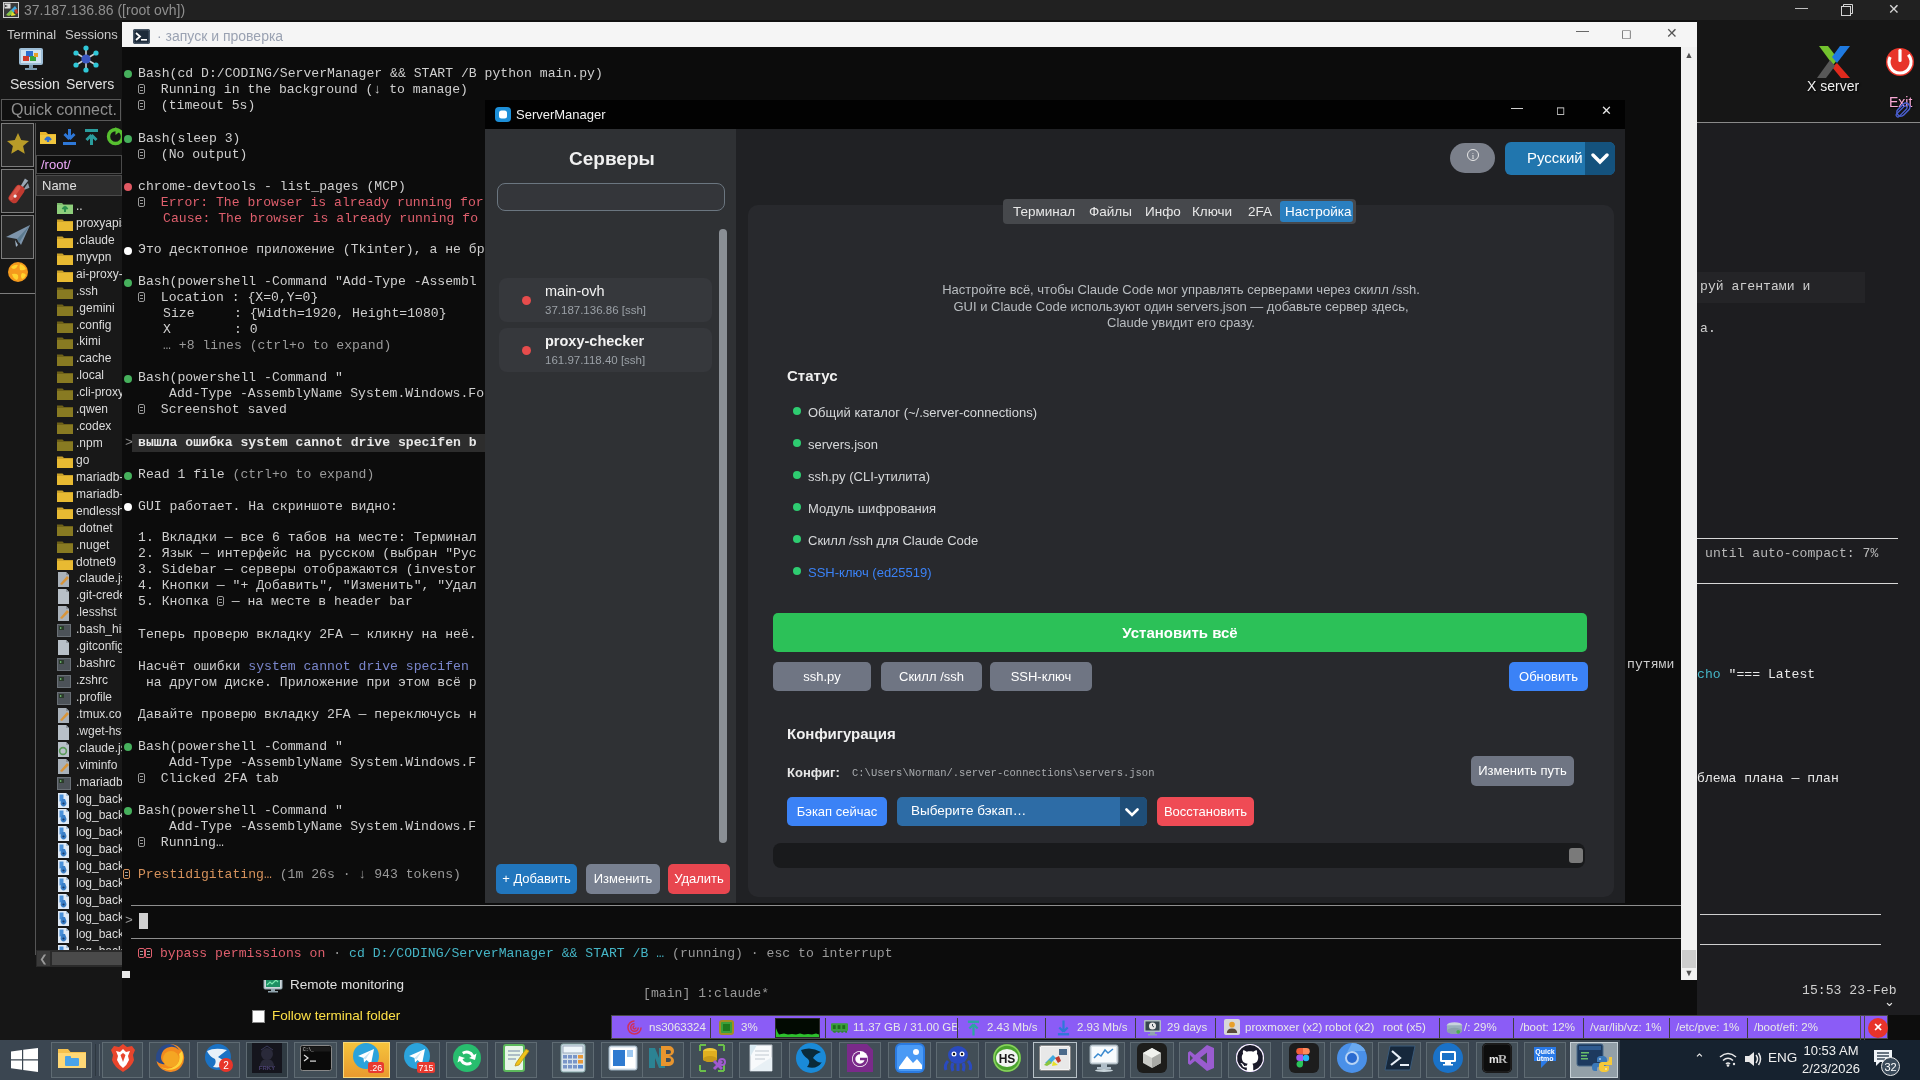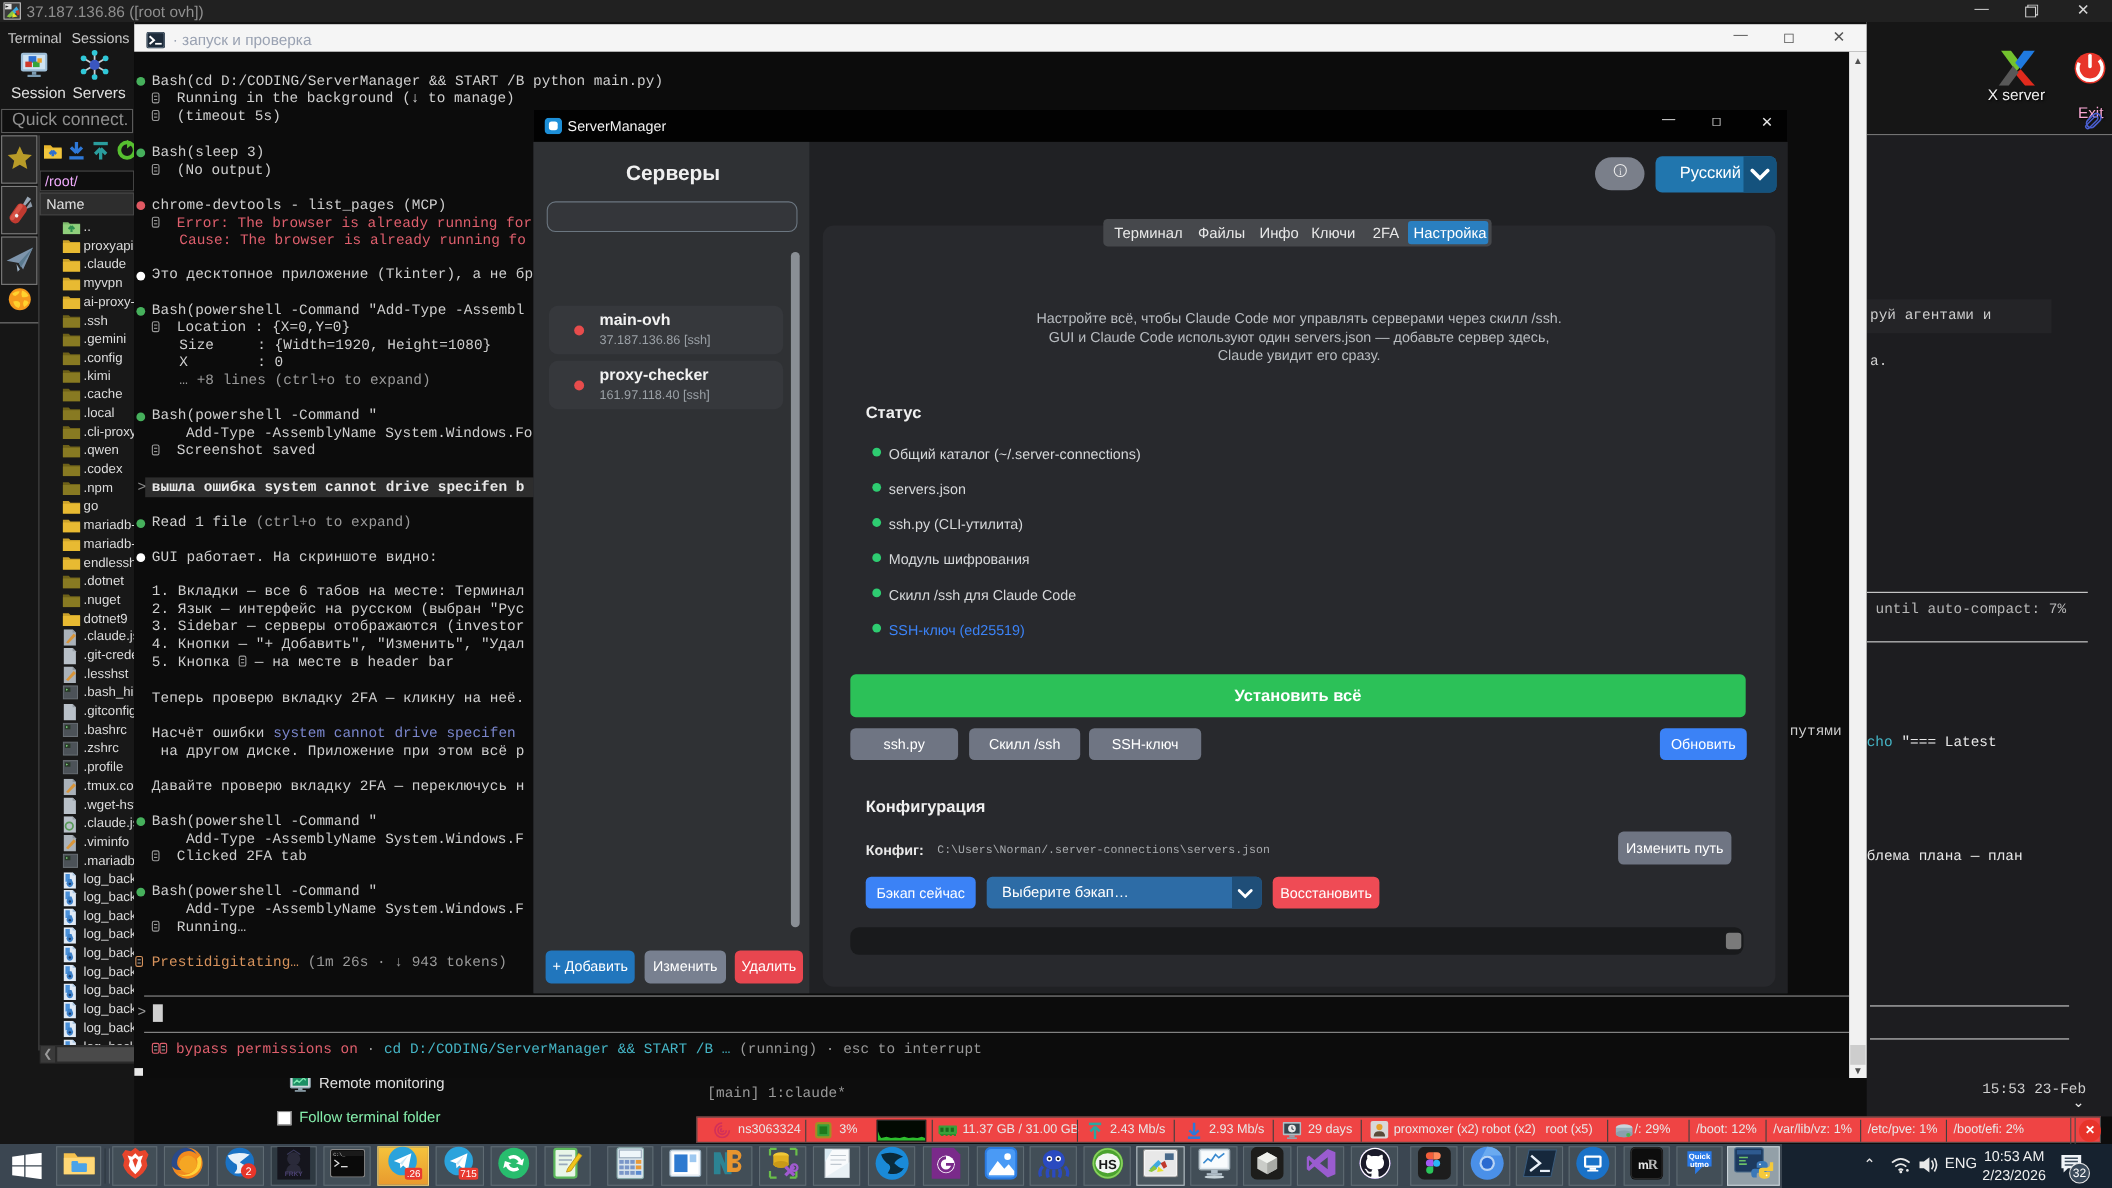--- a/index.html
+++ b/index.html
@@ -515,25 +515,25 @@
       <div class="ln" style="left:643px;top:6px;color:#9a9a9a">[main] 1:claude*</div>
       <svg class="abs" style="left:263px;top:-4px" width="20" height="18" viewBox="0 0 20 18">
         <rect x="1" y="1" width="18" height="12" rx="1" fill="#cfd8dc" stroke="#90a4ae"></rect>
         <rect x="3" y="3" width="14" height="8" fill="#1d8f64"></rect>
         <path d="M4 9l3-3 2 2 4-4 2 2" stroke="#7ce8b0" stroke-width="1.2" fill="none"></path>
         <rect x="8" y="13" width="4" height="2" fill="#90a4ae"></rect>
         <rect x="5" y="15" width="10" height="1.5" fill="#90a4ae"></rect>
       </svg>
       <span class="abs" style="left:290px;top:-3px;color:#e0e0e0;font-size:13.5px">Remote monitoring</span>
       <div class="abs" style="left:252px;top:30px;width:13px;height:13px;background:#fff;border:1px solid #888"></div>
-      <span class="abs" style="left:272px;top:28px;color:#86efac;font-size:13.5px">Follow terminal folder</span>
+      <span class="abs" style="left:272px;top:28px;color:#fde047;font-size:13.5px">Follow terminal folder</span>
       <div class="abs" style="left:1697px;top:0;width:223px;height:35px;background:#1d1d20"></div>
       <div class="ln" style="left:1802px;top:3px">15:53 23-Feb</div>
       <span class="abs" style="left:1884px;top:14px;color:#e8e8e8;font-size:13px">⌄</span>
-      <div class="abs" id="monbar" style="left:633px;top:35px;width:1277px;height:24px;background:#ef4444;border:1px solid #4a4a4a">
+      <div class="abs" id="monbar" style="left:611px;top:35px;width:1277px;height:24px;background:#8b5cf6;border:1px solid #4a4a4a">
         <svg style="position:absolute;left:15px;top:4px" width="15" height="15" viewBox="0 0 16 16">
           <path d="M8 1 A7 7 0 1 0 15 8 M8 4 A4 4 0 1 0 12 8 M8 6.5 A1.5 1.5 0 1 0 9.5 8" fill="none" stroke="#d1305a" stroke-width="1.6"></path>
         </svg>
         <span style="position:absolute;left:37px;top:5px;color:#e8e8e8;font-size:11.5px;white-space:nowrap">ns3063324</span>
         <div style="position:absolute;left:98px;top:2px;width:1px;height:20px;background:#3f3f3f"></div>
         <div style="position:absolute;left:107px;top:4px;width:15px;height:15px;background:#3aa03a;border:2px solid #c8881dba;border-radius:3px"></div>
         <div style="position:absolute;left:111px;top:8px;width:7px;height:7px;background:#1d7a1d"></div>
         <span style="position:absolute;left:129px;top:5px;color:#e8e8e8;font-size:11.5px;white-space:nowrap">3%</span>
         <div style="position:absolute;left:163px;top:2px;width:45px;height:20px;background:#020a02;border:1px solid #2a2a2a"></div>
         <svg style="position:absolute;left:164px;top:3px" width="43" height="18" viewBox="0 0 43 18">
@@ -723,21 +723,21 @@
         <span class="abs" style="left:1026px;top:1px;color:#e8e8e8;font-size:12px">—</span>
         <span class="abs" style="left:1071px;top:4px;color:#e8e8e8;font-size:11px">◻</span>
         <span class="abs" style="left:1116px;top:3px;color:#e8e8e8;font-size:13px">✕</span>
       </div>
       <div class="abs" id="smside">
         <div class="abs" style="left:0;top:0;width:251px;height:774px;overflow:hidden">
           <div class="abs" style="left:84px;top:19px;width:120px;color:#f0f0f0;font-size:19px;font-weight:bold">Серверы</div>
           <div class="abs" style="left:12px;top:54px;width:228px;height:28px;background:#34363a;border:1.5px solid #6b7680;border-radius:8px"></div>
           <div class="card" style="top:149px">
             <span style="position:absolute;left:23px;top:18px;width:9px;height:9px;border-radius:50%;background:#e74c4c"></span>
-            <span style="position:absolute;left:46px;top:5px;color:#f2f2f2;font-size:14.5px;font-weight:bold">main-ovh</span>
+            <span style="position:absolute;left:46px;top:5px;color:#f2f2f2;font-size:14.5px;font-weight:normal">main-ovh</span>
             <span style="position:absolute;left:46px;top:26px;color:#9ba1a7;font-size:11.5px">37.187.136.86 [ssh]</span>
           </div>
           <div class="card" style="top:199px">
             <span style="position:absolute;left:23px;top:18px;width:9px;height:9px;border-radius:50%;background:#e74c4c"></span>
             <span style="position:absolute;left:46px;top:5px;color:#f2f2f2;font-size:14.5px;font-weight:bold">proxy-checker</span>
             <span style="position:absolute;left:46px;top:26px;color:#9ba1a7;font-size:11.5px">161.97.118.40 [ssh]</span>
           </div>
           <div class="abs" style="left:234px;top:100px;width:8px;height:614px;background:#8a8f95;border-radius:4px"></div>
           <div class="btn" style="left:11px;top:735px;width:81px;height:30px;background:#2176bd;line-height:30px">+ Добавить</div>
           <div class="btn" style="left:101px;top:735px;width:74px;height:30px;background:#788090;line-height:30px">Изменить</div>

